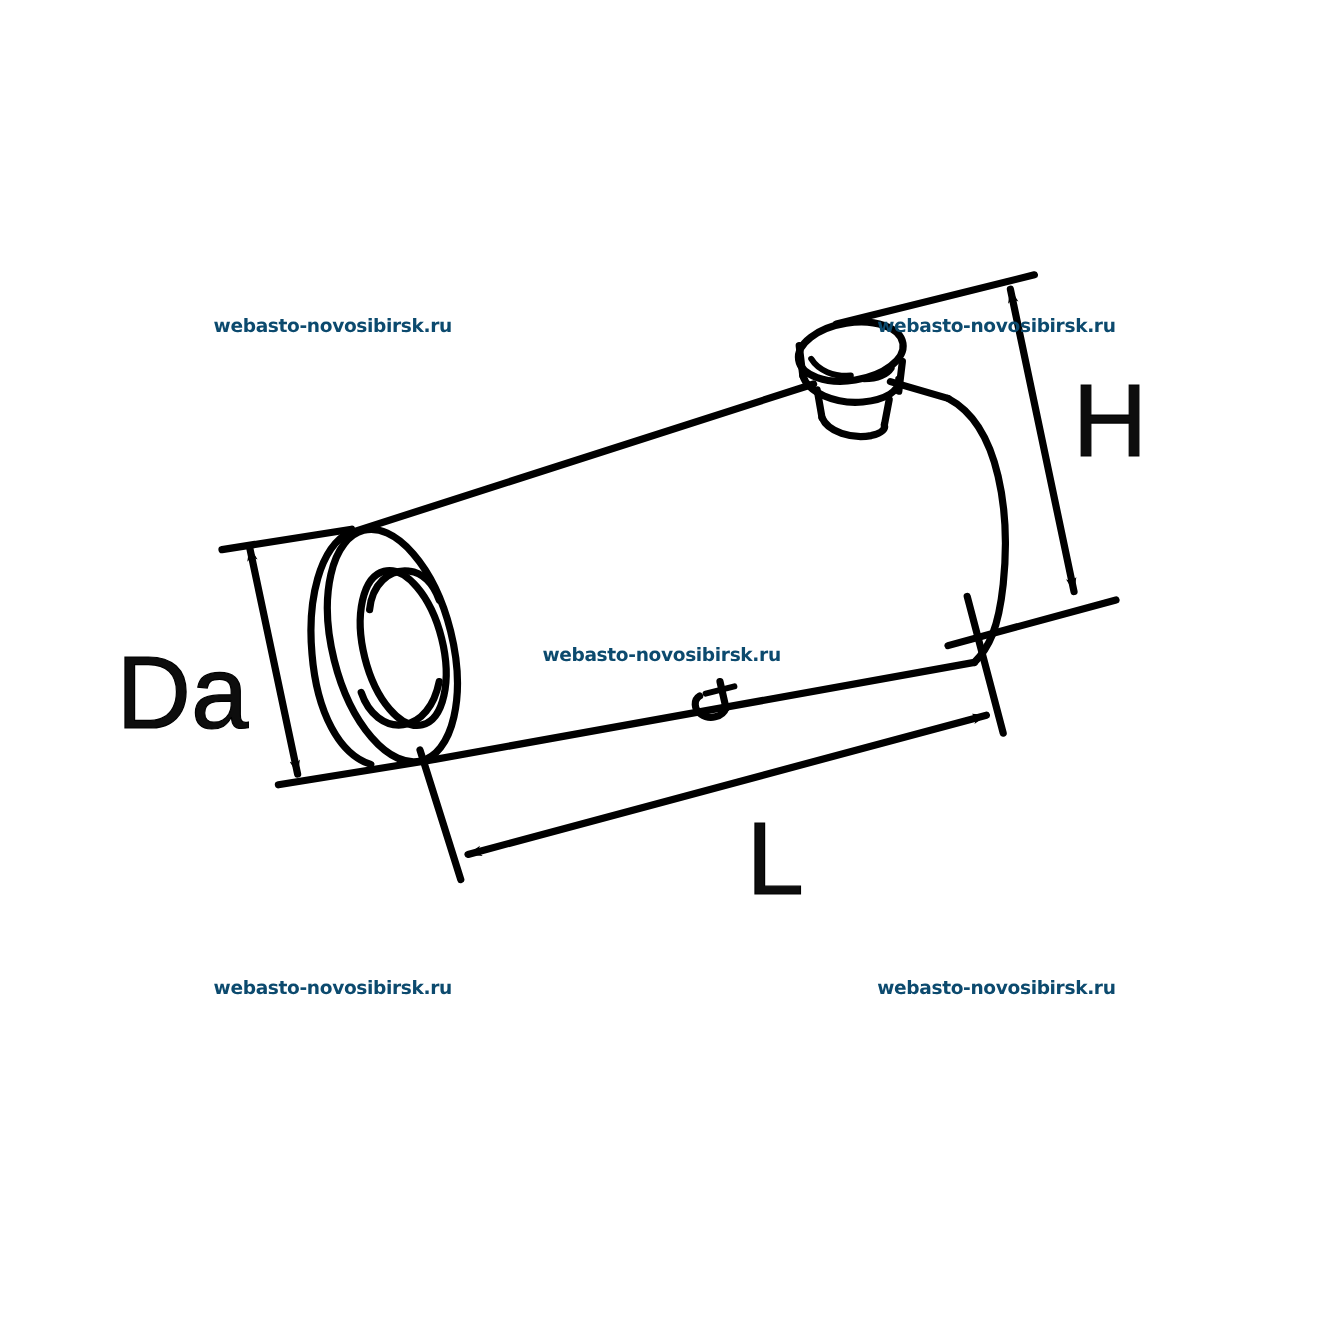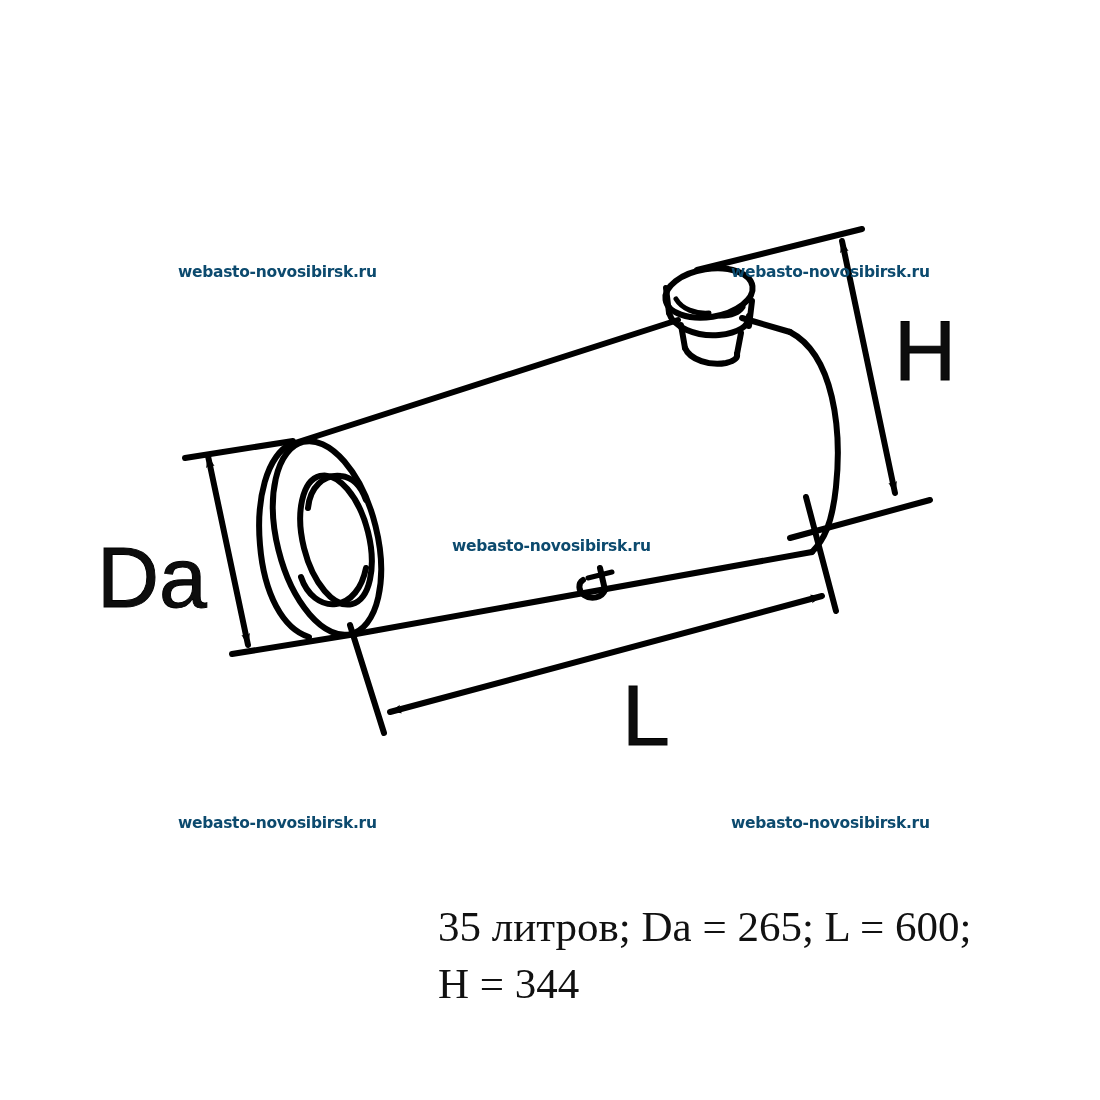--- a/index.html
+++ b/index.html
@@ -143,15 +143,14 @@
       <text class="dimlabel" x="622" y="745" font-size="86">L</text>
     </g>
   </svg>
 
   <div class="wm" id="wm-top-left">webasto-novosibirsk.ru</div>
   <div class="wm" id="wm-top-right">webasto-novosibirsk.ru</div>
   <div class="wm" id="wm-mid">webasto-novosibirsk.ru</div>
   <div class="wm" id="wm-bot-left">webasto-novosibirsk.ru</div>
   <div class="wm" id="wm-bot-right">webasto-novosibirsk.ru</div>
 
-  <div id="caption">35 литров; Da = 265; L = 600; H = 344</div>
 
 </div>
 
 </body></html>

